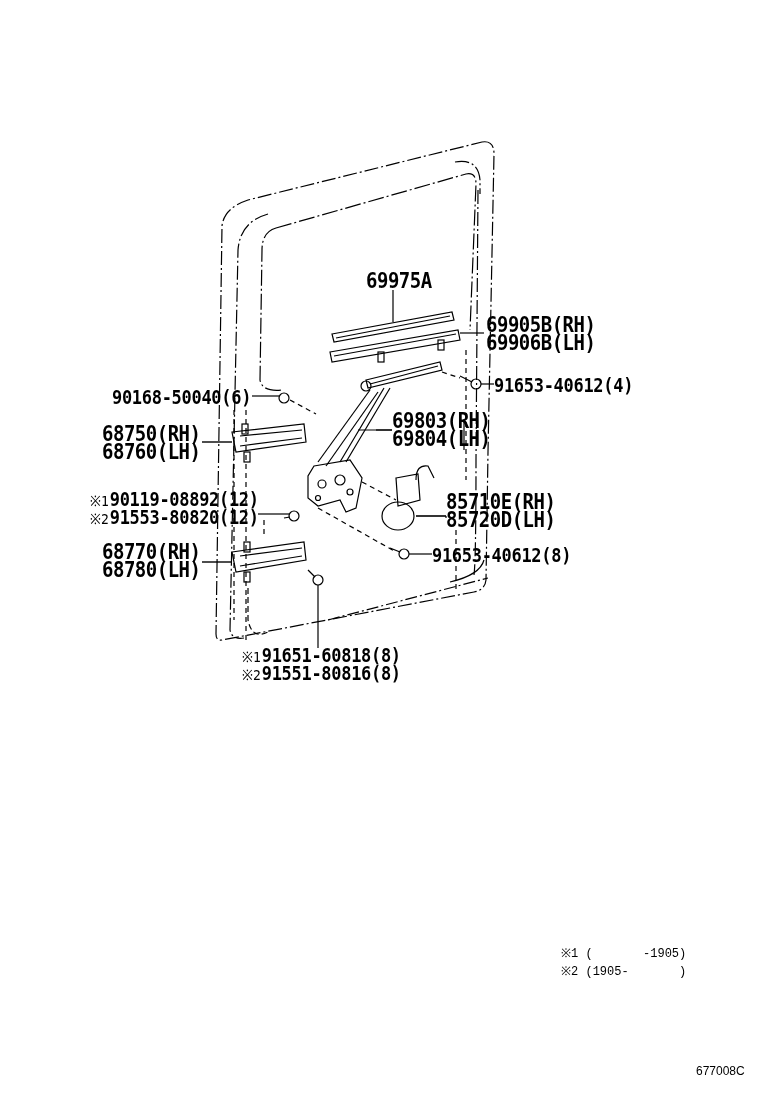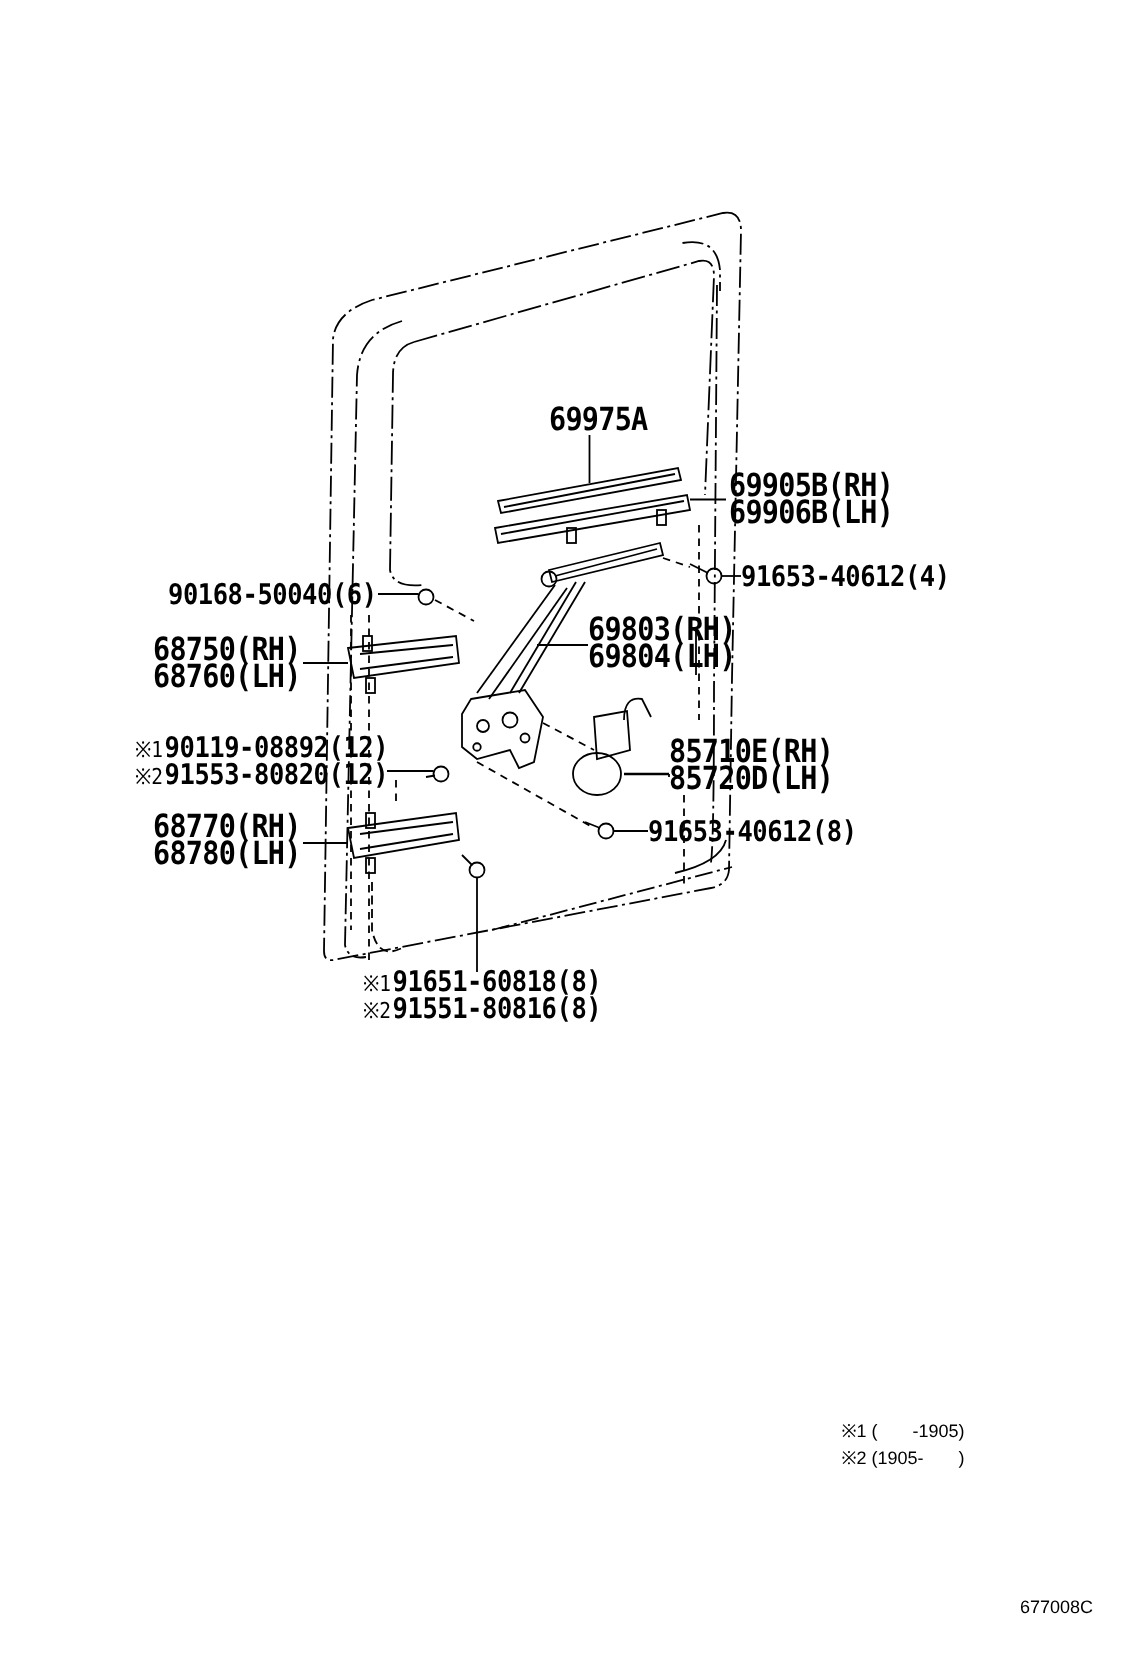--- a/index.html
+++ b/index.html
@@ -5,21 +5,21 @@
     html, body { margin: 0; padding: 0; background: #ffffff; }
     body { width: 760px; height: 1112px; position: relative; overflow: hidden;
            font-family: "DejaVu Sans Mono", monospace; color: #000; }
     #canvas { position: absolute; left: 0; top: 0; width: 760px; height: 1112px; }
     .lbl { position: absolute; font-family: "DejaVu Sans Mono", monospace;
            font-weight: bold; font-size: 17px; line-height: 18px; color: #000;
            white-space: nowrap; letter-spacing: -0.3px; transform: scaleY(1.12);
            transform-origin: left top; }
     .lbl.big { font-size: 19px; line-height: 19px; letter-spacing: -0.5px; }
     .mark { font-weight: normal; font-size: 13px; letter-spacing: 0; margin-right: 1px; }
-    .note { position: absolute; font-family: Liberation Sans, sans-serif; font-size: 12px;
+    .note { position: absolute; font-family: Liberation Mono, monospace; font-size: 12px;
             color: #000; white-space: pre; line-height: 15px; }
     .code { position: absolute; font-family: "Liberation Sans", sans-serif; font-size: 12px;
             color: #000; }
   </style>
 </head>
 <body>
 
 <svg id="canvas" width="760" height="1112" viewBox="0 0 760 1112" xmlns="http://www.w3.org/2000/svg" fill="none" stroke="#000" stroke-width="1.2">
 
   <g stroke-dasharray="14,3,2,3">
@@ -163,13 +163,13 @@
 
 <div class="lbl big" style="left:102px;top:541px;">68770(RH)</div>
 <div class="lbl big" style="left:102px;top:559px;">68780(LH)</div>
 
 <div class="lbl" style="left:242px;top:645px;"><span class="mark">※1</span><span>91651-60818(8)</span></div>
 <div class="lbl" style="left:242px;top:663px;"><span class="mark">※2</span><span>91551-80816(8)</span></div>
 
 <div class="note" style="left:561px;top:947px;">※1 (       -1905)</div>
 <div class="note" style="left:561px;top:965px;text-align:center;">※2 (1905-       )</div>
 
-<div class="code" style="left:680px;top:1064px;">677008C</div>
+<div class="code" style="left:696px;top:1064px;">677008C</div>
 
 </body></html>

